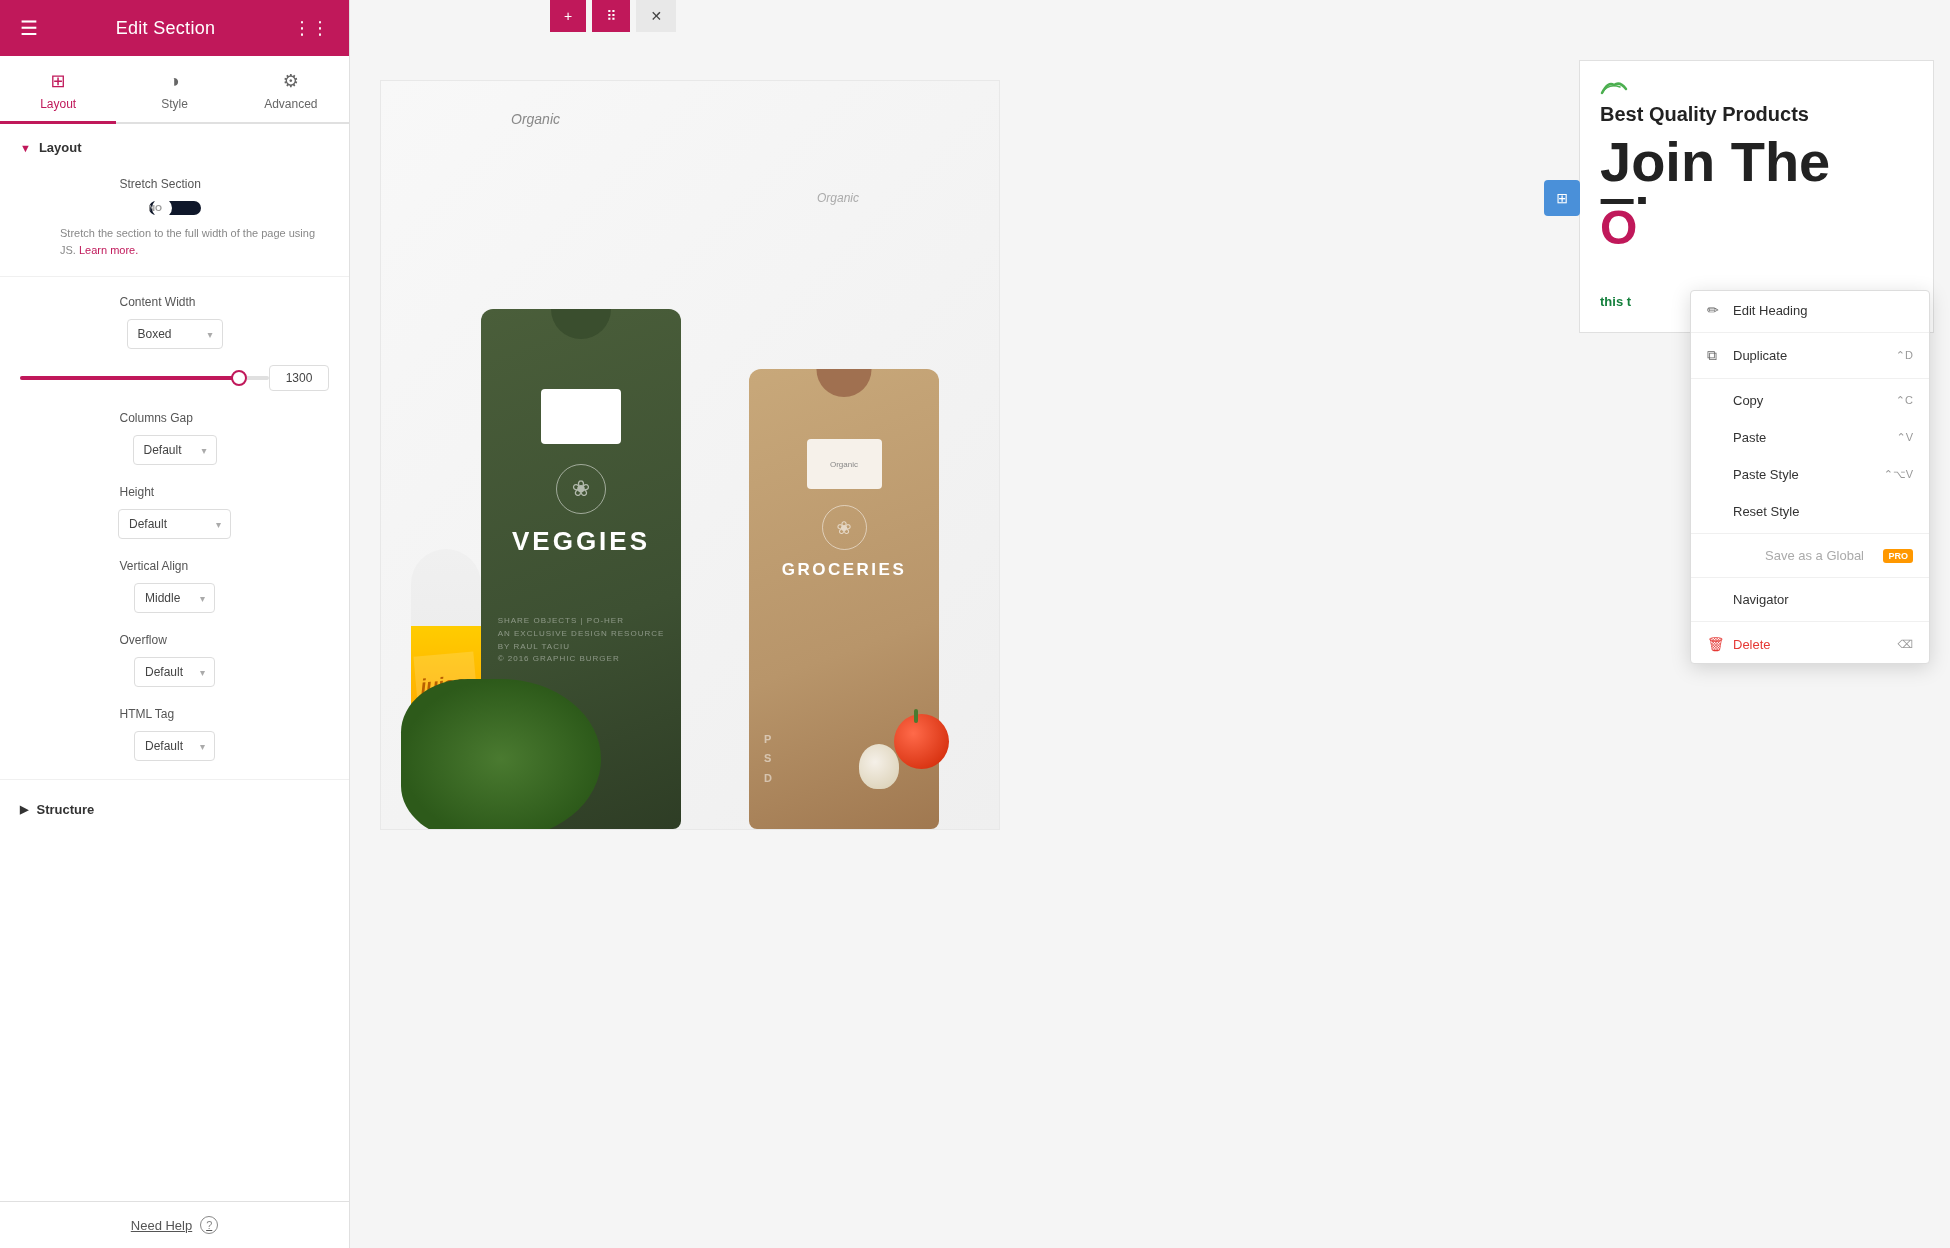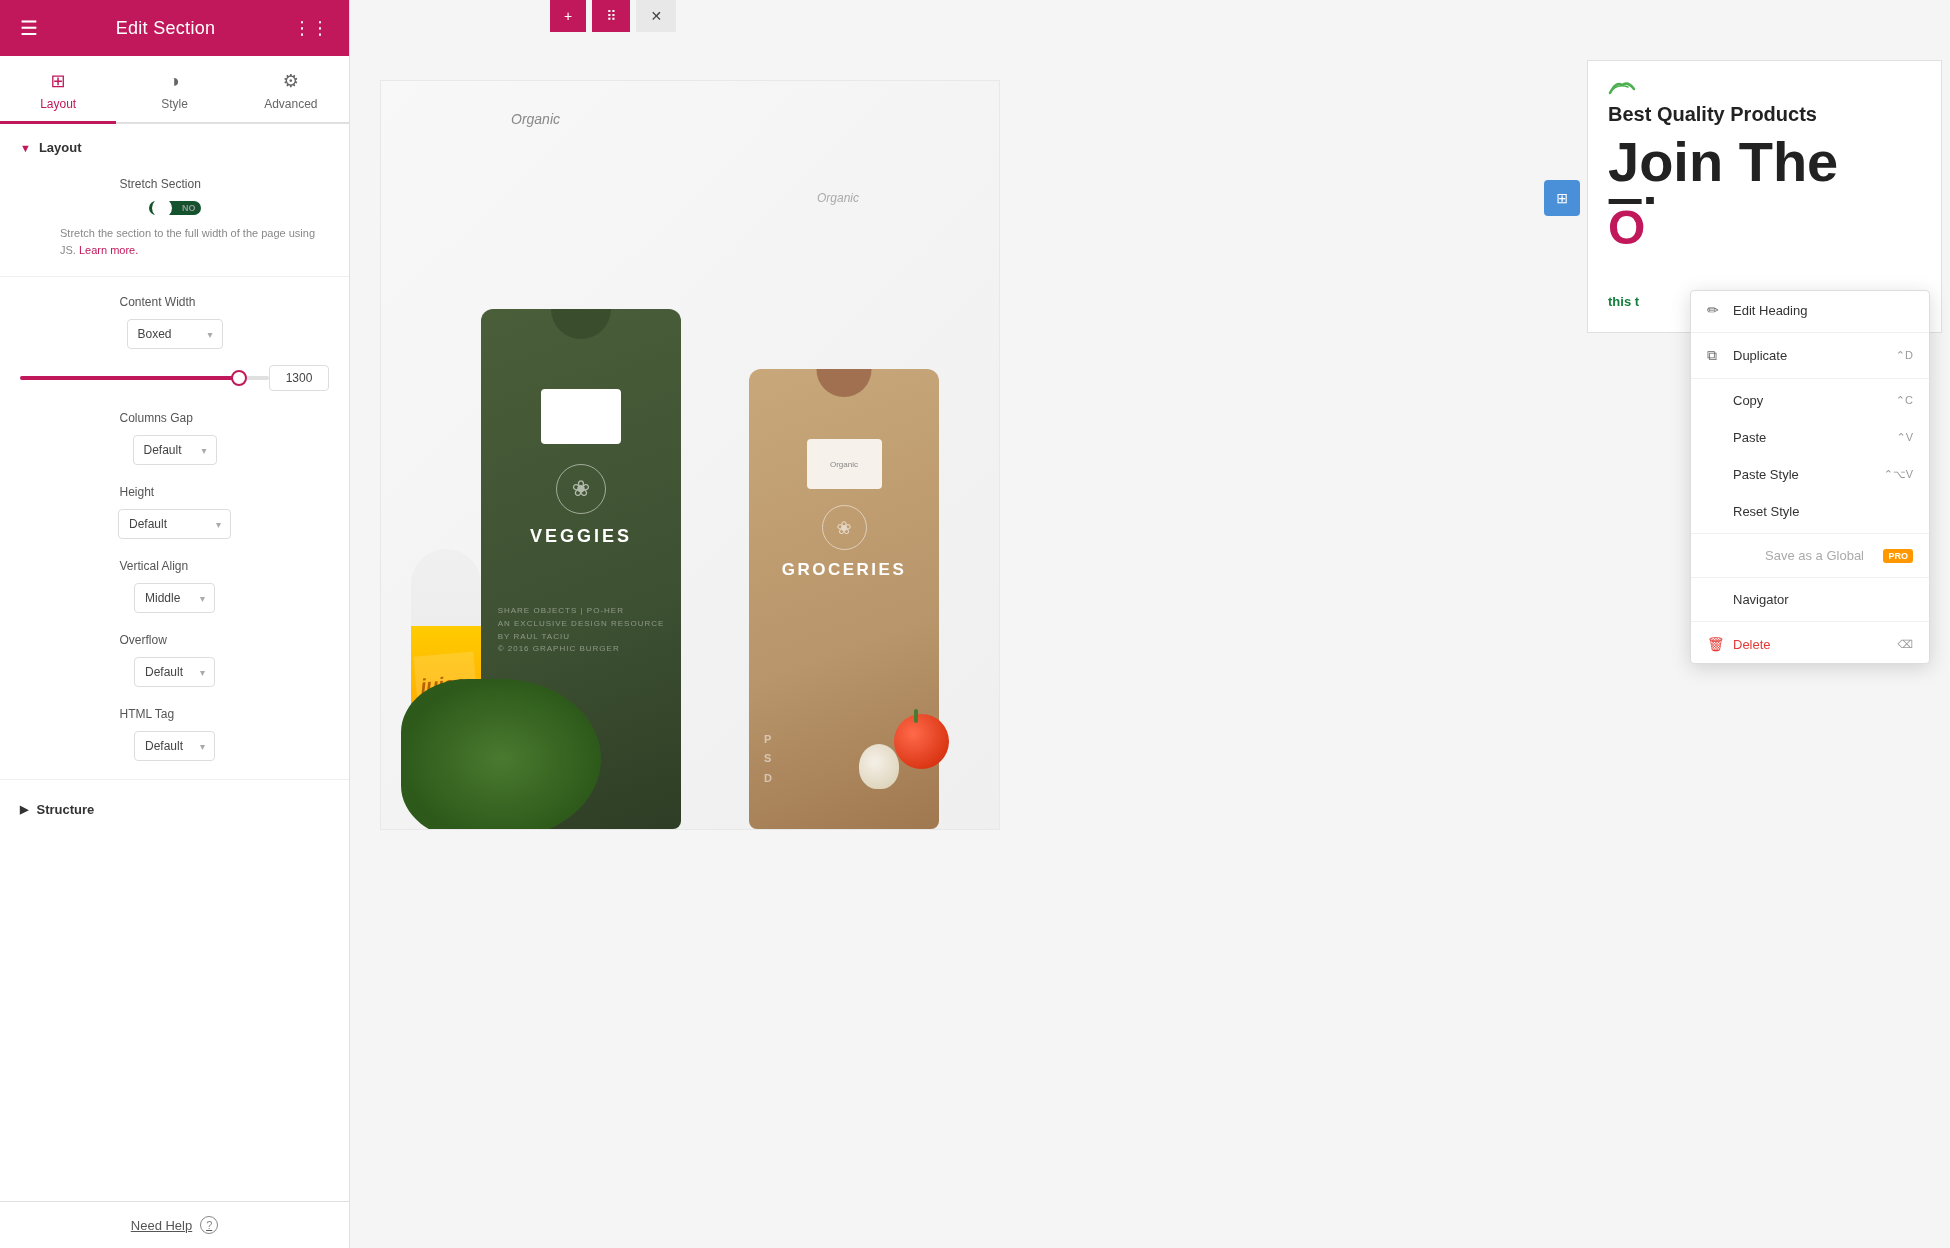--- a/index.html
+++ b/index.html
@@ -105,27 +105,26 @@
       padding: 0 20px 10px;
       line-height: 1.5;
       margin-left: 40px;
     }
 
     .field-desc a { color: #c0185a; text-decoration: none; }
 
     .toggle {
       width: 52px;
       height: 14px;
-      background: #14532d;
+      background: #0f172a;
       border-radius: 13px;
       position: relative;
       cursor: pointer;
       display: flex;
       align-items: center;
-      justify-content: flex-end;
       padding-right: 5px;
     }
 
     .toggle::before {
       content: '';
       position: absolute;
       left: 3px;
       width: 20px;
       height: 20px;
       background: #fff;
@@ -314,21 +313,21 @@
       display: flex;
       align-items: center;
       justify-content: center;
       color: rgba(255,255,255,0.6);
       font-size: 22px;
       margin-bottom: 12px;
     }
 
     .bag-text {
       color: #fff;
-      font-size: 18px;
+      font-size: 26px;
       font-weight: 800;
       letter-spacing: 3px;
       text-transform: uppercase;
     }
 
     .bag-subtext {
       color: rgba(255,255,255,0.4);
       font-size: 8px;
       letter-spacing: 1px;
       margin-top: 58px;
@@ -555,21 +554,21 @@
       color: #fff;
       font-size: 14px;
       cursor: pointer;
       z-index: 10;
     }
 
     
     #right-panel {
       position: absolute;
       top: 60px;
-      right: 8px;
+      right: 16px;
       width: 355px;
       background: #fff;
       border: 1px solid #e0e0e0;
       z-index: 8;
       padding-bottom: 20px;
     }
 
     #right-panel-header {
       padding: 18px 20px 8px;
     }

